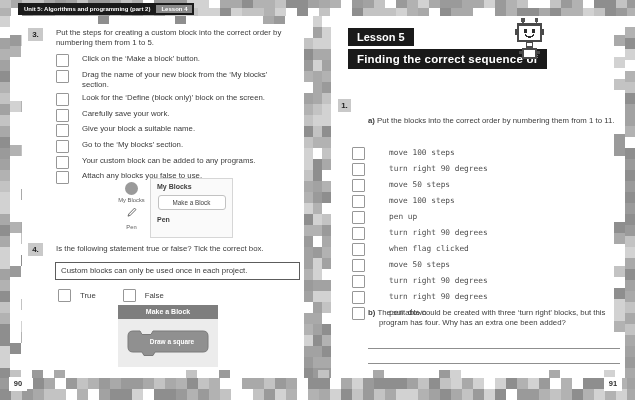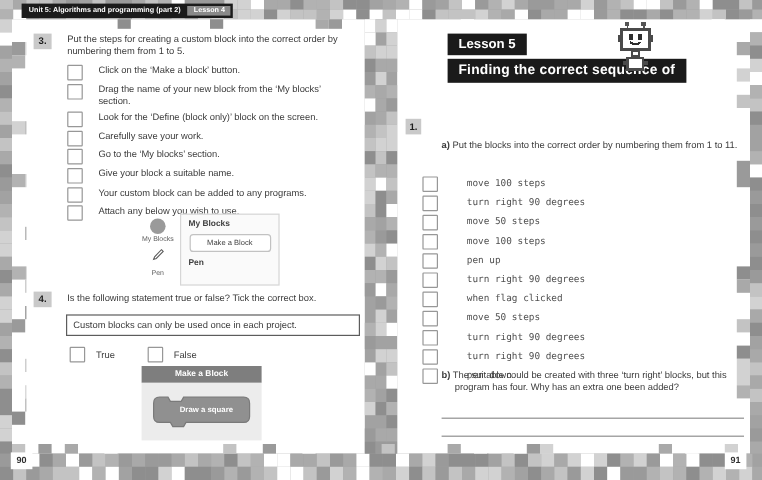--- a/index.html
+++ b/index.html
@@ -51,21 +51,21 @@
   
   .dlg{position:absolute;left:108px;top:289px;width:100px;}
   .dlg-head{height:14px;background:#7e7e7e;color:#fff;font-size:7px;font-weight:bold;
             text-align:center;line-height:14px;}
   .dlg-body{height:48px;background:#ececec;display:flex;align-items:center;justify-content:center;}
   .blockwrap{position:relative;width:86px;height:29px;}
   .blockwrap .blbl{position:absolute;left:0;top:3px;width:100%;text-align:center;text-indent:8px;
                    color:#fff;font-size:6.5px;font-weight:bold;line-height:20px;}
 
   
-  .badge-box{position:absolute;background:#1a1a1a;color:#fff;font-weight:bold;white-space:nowrap;z-index:4;margin-left:25px;}
+  .badge-box{position:absolute;background:#1a1a1a;color:#fff;font-weight:bold;white-space:nowrap;z-index:4;}
   .lesson-badge{left:17px;top:12px;font-size:11px;padding:3px 9px;}
   .title1{left:17px;top:33px;font-size:11.5px;padding:4px 9px;letter-spacing:.2px;}
   .title2{left:17px;top:55px;font-size:11.5px;padding:4px 9px;letter-spacing:.2px;}
   .robot{position:absolute;left:183px;top:2px;z-index:6;}
 
   
   .ansline{position:absolute;left:37px;width:252px;border-top:1px solid #8f8f8f;height:0;}
 
   
   .pnum{position:absolute;z-index:4;background:#fff;width:18px;height:14px;font-size:7.5px;
@@ -98,36 +98,36 @@
           <span class="lbl">Look for the ‘Define (block only)’ block on the screen.</span>
         </div>
 
         <div class="row">
           <span class="cbx"></span>
           <span class="lbl">Carefully save your work.</span>
         </div>
 
         <div class="row">
           <span class="cbx"></span>
+          <span class="lbl">Give your block a suitable name.</span>
+        </div>
+
+        <div class="row">
+          <span class="cbx"></span>
           <span class="lbl">Go to the ‘My blocks’ section.</span>
         </div>
 
         <div class="row">
           <span class="cbx"></span>
-          <span class="lbl">Give your block a suitable name.</span>
-        </div>
-
-        <div class="row">
-          <span class="cbx"></span>
           <span class="lbl">Your custom block can be added to any programs.</span>
         </div>
 
         <div class="row">
           <span class="cbx"></span>
-          <span class="lbl">Attach any below you wish to use.</span>
+          <span class="lbl">Attach any blocks you false to use.</span>
         </div>
       </div>
 
     <div class="scratch-panel">
       <div class="sp-left">
         <div class="sp-circle"></div>
         <div class="sp-cap">My Blocks</div>
         <svg class="penicon" width="11" height="11" viewBox="0 0 12 12" style="margin-top:4px;">
           <path d="M9.3 1.2 L10.9 2.8 L4.6 9.1 L2.2 10 L3.1 7.6 Z" fill="#ffffff" stroke="#5d5d5d" stroke-width="1"></path>
         </svg>

